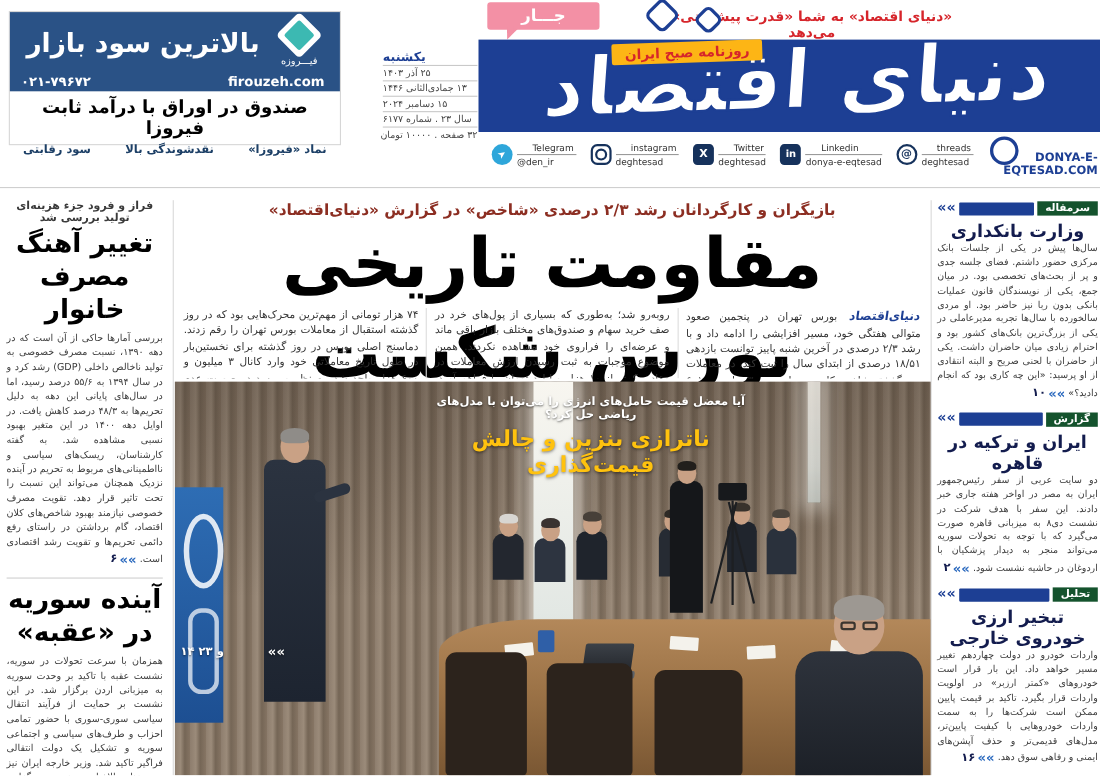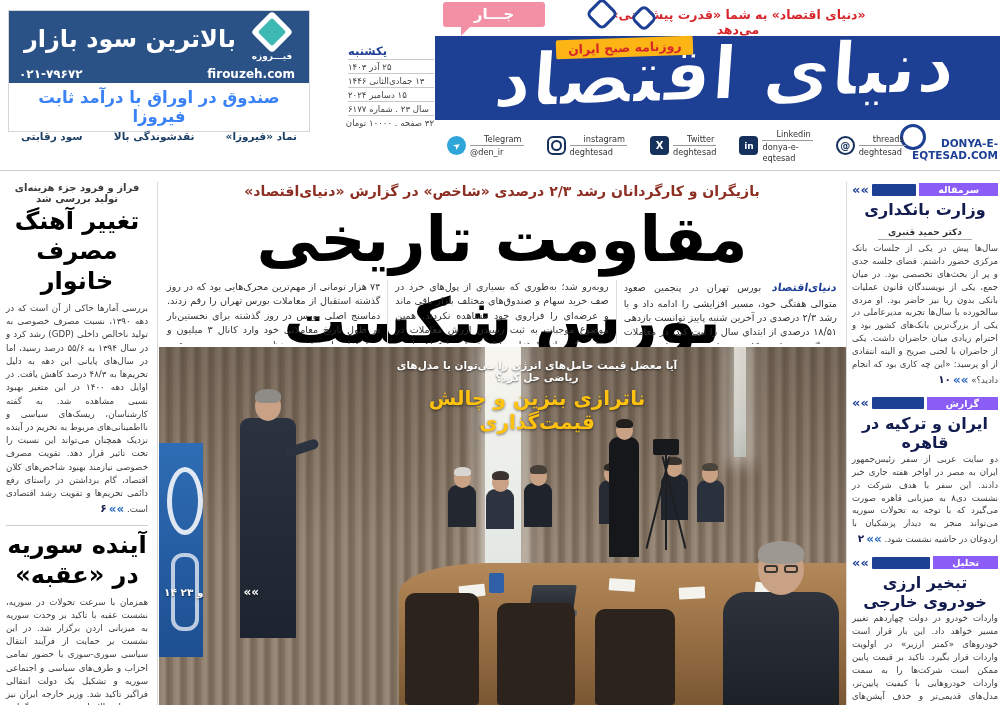--- a/index.html
+++ b/index.html
@@ -7,41 +7,41 @@
   body { background:#fff; font-family:"DejaVu Sans", sans-serif; direction:rtl; }
   .page { position:relative; width:1000px; height:705px; background:#fff; overflow:hidden; }
 
   
   .ad { position:absolute; left:8px; top:10px; width:302px; height:122px; border:1px solid #d6d6d6; background:#fff; }
   .ad-band { position:relative; height:72px; background:#2a5286; color:#fff; padding:4px 8px 0; }
   .ad-band-row { display:flex; align-items:center; }
   .ad-logo { width:58px; text-align:center; }
   .diamond { width:30px; height:30px; margin:2px auto 0; background:#fff; transform:rotate(45deg); border-radius:4px; position:relative; }
   .diamond i { position:absolute; inset:5px; background:#3cb9b2; border-radius:2px; display:block; }
-  .ad-brand { font-size:9px; margin-top:4px;font-weight:bold; }
+  .ad-brand { font-size:9px; margin-top:4px; }
   .ad-headline { flex:1; text-align:center; font-size:24px; font-weight:bold; padding-top:2px; }
   .ad-contact { position:absolute; left:0; right:0; bottom:2px; display:flex; direction:ltr; justify-content:space-between; padding:0 14px 0 10px; font-weight:bold; font-size:12px;text-align:right; }
-  .ad-sub { color:#3b82f6; font-weight:bold; font-size:16.5px; text-align:center; padding:5px 4px 2px; }
+  .ad-sub { color:#000000; font-weight:bold; font-size:16.5px; text-align:center; padding:5px 4px 2px; }
   .ad-features { display:flex; justify-content:space-between; padding:2px 12px 0; font-size:10.5px; font-weight:bold; color:#1c3f66; }
 
   
   .jar { position:absolute; left:443px; top:2px; width:102px; height:25px; background:#f390a5; color:#fff; font-weight:bold; font-size:15px; text-align:center; line-height:24px; border-radius:3px; }
   .jar::after { content:""; position:absolute; left:18px; bottom:-9px; border:6px solid transparent; border-top-color:#f390a5; border-left-color:#f390a5; }
 
   
   .slogan { position:absolute; left:588px; top:7px; width:300px; text-align:center; color:#d6252b; font-weight:bold; font-size:12.5px; }
   .band { position:absolute; left:435px; top:36px; width:565px; height:84px; background:#1d3f94; }
   .logo-script { position:absolute; left:448px; top:14px; width:552px; height:132px; text-align:center; color:#fff; font-weight:bold; font-size:74px; line-height:118px; transform:skewX(-6deg) rotate(-2deg); -webkit-text-stroke:2px #1d3f94; letter-spacing:-2px; white-space:nowrap; }
   .m-dec { position:absolute; background:#fff; border:3px solid #1d3f94; border-radius:6px; transform:rotate(45deg); }
   .badge { position:absolute; left:556px; top:38px; background:#fdb515; color:#d6252b; font-weight:bold; font-size:12.5px; padding:2px 12px; transform:rotate(-2deg); border-radius:2px; z-index:4; }
   .dates { position:absolute; left:348px; top:42px; width:86px; font-size:8.6px; color:#444; }
   .dates .drow { border-top:1px solid #c9c9c9; padding:2px 0 1px; text-align:left; white-space:nowrap; }
   .dates .drow.day { border-top:none; color:#1d3f94; font-weight:bold; font-size:11.5px; }
 
-  .socials { position:absolute; left:447px; top:129px; width:448px; display:flex; direction:ltr; gap:23px; align-items:center; }
+  .socials { position:absolute; left:447px; top:129px; width:448px; display:flex; direction:ltr; gap:13px; align-items:center; }
   .social { display:flex; align-items:center; gap:4px; }
   .sicon { width:19px; height:19px; flex:0 0 19px; display:flex; align-items:center; justify-content:center; font-weight:bold; }
   .ic-tg { background:#2ea6da; border-radius:50%; color:#fff; }
   .ic-tg::before { content:"➤"; font-size:9px; transform:rotate(-35deg); }
   .ic-ig { border:2px solid #16325c; border-radius:6px; }
   .ic-ig::before { content:""; width:7px; height:7px; border:2px solid #16325c; border-radius:50%; }
   .ic-x { background:#16325c; color:#fff; border-radius:4px; }
   .ic-x::before { content:"X"; font-size:10px; }
   .ic-in { background:#16325c; color:#fff; border-radius:4px; }
   .ic-in::before { content:"in"; font-size:9px; }
@@ -101,21 +101,21 @@
   .lc { position:absolute; left:0; top:180px; width:156px; height:525px; padding:2px 8px 0 6px; overflow:hidden; }
   .lc-kicker { text-align:center; font-size:10px; font-weight:bold; color:#3a3a3a; margin-bottom:2px; }
   .lc-title { text-align:center; font-weight:bold; color:#000; font-size:24px; line-height:1.25; margin:2px 0 6px; }
   .lc-body { font-size:8.7px; line-height:1.52; text-align:justify; color:#3a3a3a; }
   .lc-div { border-top:1px solid #cfcfcf; margin:6px 0 4px; }
 
   
   .sb { position:absolute; left:848px; top:180px; width:152px; height:525px; overflow:hidden; padding:2px 2px 0 4px; }
   .sec { margin-bottom:7px; }
   .sec-head { display:flex; align-items:center; height:15px; margin-bottom:3px; gap:3px; }
-  .tag { background:#8b5cf6; color:#fff; font-size:9.5px; font-weight:bold; padding:1px 19px; white-space:nowrap; }
+  .tag { background:#14532d; color:#fff; font-size:9.5px; font-weight:bold; padding:1px 7px; white-space:nowrap; }
   .bar { flex:1; height:12px; background:#1d3f94; border-radius:1px; }
   .bar-chev { direction:ltr; color:#1d3f94; font-weight:bold; font-size:13px; line-height:12px; }
   .sec-title { text-align:center; font-size:16px; font-weight:bold; color:#131c4e; margin:2px 0 1px; }
   .sec-author-wrap { text-align:center; margin-bottom:2px; }
   .sec-author { display:inline-block; font-size:9px; color:#333; font-weight:bold; border-bottom:1px solid #aaa; padding:0 10px 2px; }
   .sec-body { font-size:8.6px; line-height:1.5; text-align:justify; color:#3a3a3a; }
 </style>
 </head>
 <body>
 
@@ -338,21 +338,20 @@
 
   <div class="sb">
 
     <div class="sec">
       <div class="sec-head">
         <span class="tag">سرمقاله</span>
         <span class="bar"></span>
         <span class="bar-chev">««</span>
       </div>
       <div class="sec-title">وزارت بانکداری</div>
-      <div class="sec-author-wrap"><span class="sec-author">دکتر حمید قنبری</span></div>
       <div class="sec-body">
         <span>سال‌ها پیش در یکی از جلسات بانک مرکزی حضور داشتم. فضای جلسه جدی و پر از بحث‌های تخصصی بود. در میان جمع، یکی از نویسندگان قانون عملیات بانکی بدون ربا نیز حاضر بود. او مردی سالخورده با سال‌ها تجربه مدیرعاملی در یکی از بزرگ‌ترین بانک‌های کشور بود و احترام زیادی میان حاضران داشت. یکی از حاضران با لحنی صریح و البته انتقادی از او پرسید: «این چه کاری بود که انجام دادید؟»</span>
         <span class="pref">
             <b>۱۰</b>
             <span class="chev">««</span>
           </span>
       </div>
     </div>
 
     <div class="sec">

